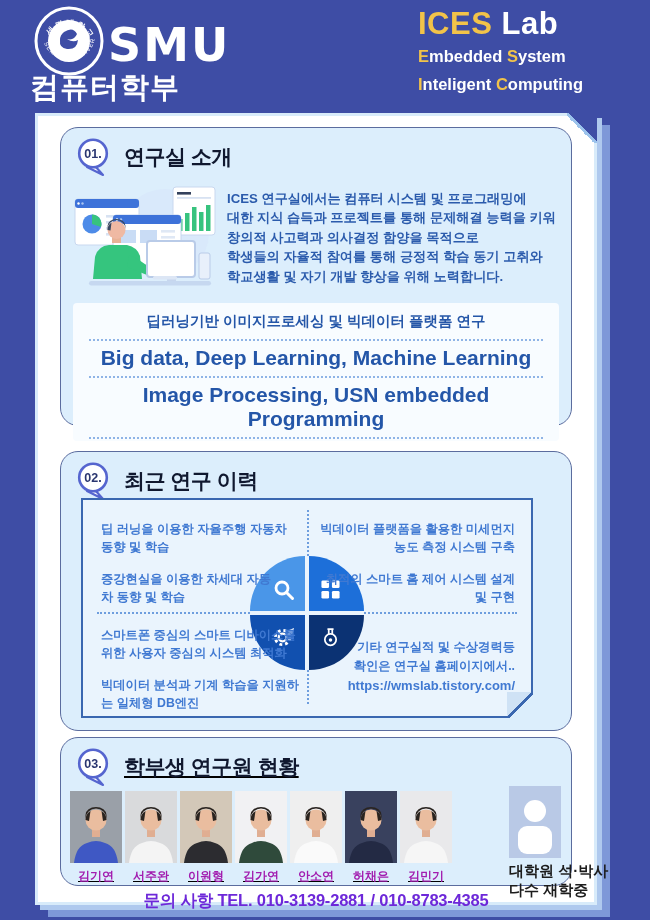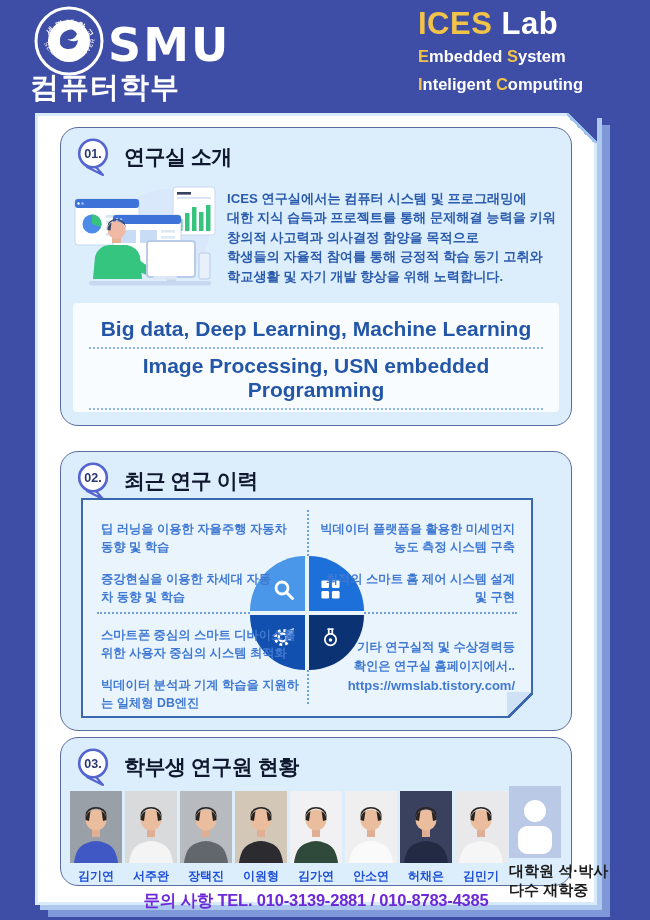--- a/index.html
+++ b/index.html
@@ -24,21 +24,21 @@
          border:3px solid #D8EBFA;box-sizing:border-box;
          box-shadow:5px 5px 0 #AFC9EE, 13px 12px 0 #7E98D8;}
   .paper-fold{position:absolute;top:-3px;right:-3px;width:30px;height:30px;
          background:linear-gradient(to bottom left,#3E4DA5 0 48%,#9CC3EC 48% 55%,#ffffff 55%);}
 
   
   .section{position:relative;margin:0 22px;background:#DCEEFC;border:1.6px solid #5B6C9E;
            border-radius:18px;box-sizing:border-box;}
   .sec1{margin-top:11px;height:299px;}
   .sec2{margin-top:25px;height:280px;}
-  .sec3{margin-top:6px;height:149px;}
+  .sec3{margin-top:6px;height:149px;text-decoration:underline;}
   .sec-head{display:flex;align-items:center;gap:10px;padding:9px 0 0 13px;}
   .sec-title{font-size:21px;font-weight:800;color:#10182F;letter-spacing:-.5px;}
   .badge{flex:none;}
 
   
   .sec1-body{display:flex;gap:4px;padding:4px 12px 0 6px;}
   .illus{width:156px;height:114px;flex:none;}
   .sec1-text{font-size:13.2px;font-weight:700;color:#2B5BAC;line-height:1.47;
              white-space:pre-line;padding-top:8px;}
   .research-box{margin:8px 12px 0 12px;background:#F8FCFF;border-radius:4px;padding:9px 16px 2px;}
@@ -72,21 +72,21 @@
   .q.tl svg{transform:translate(6px,6px);}
   .q.tr svg{transform:translate(-6px,6px);}
   .q.bl svg{transform:translate(6px,-6px);}
   .q.br svg{transform:translate(-6px,-6px);}
 
   
   .members{display:flex;gap:3px;padding:4px 9px 0;}
   .tile{width:52px;flex:none;}
   .photo{width:52px;height:72px;overflow:hidden;}
   .photo svg{display:block;}
-  .mname{text-align:center;font-size:12px;color:#1d4ed8;font-weight:600;padding-top:5px;white-space:nowrap;}
+  .mname{text-align:center;font-size:12px;color:#a21caf;font-weight:600;padding-top:5px;white-space:nowrap;}
   .gradname{text-align:center;font-size:15px;color:#1c1c1c;font-weight:600;line-height:1.2;padding-top:4px;white-space:nowrap;}
 
   
   .contact{text-align:center;font-size:16.5px;font-weight:700;color:#6d28d9;margin-top:4px;letter-spacing:-.2px;}
 </style>
 </head>
 <body>
 
 <div class="page">
 
@@ -183,20 +183,21 @@
           <rect x="22" y="100" width="122" height="4.5" rx="2.2" fill="#C6D8F0"></rect>
           <rect x="86" y="95" width="24" height="3.5" rx="1.5" fill="#DCE6F5"></rect>
         </svg>
         <div class="sec1-text">ICES 연구실에서는 컴퓨터 시스템 및 프로그래밍에
  대한 지식 습득과 프로젝트를 통해 문제해결 능력을 키워
 창의적 사고력과 의사결정 함양을 목적으로
  학생들의 자율적 참여를 통해 긍정적 학습 동기 고취와
 학교생활 및 자기 개발 향상을 위해 노력합니다.</div>
       </div>
       <div class="research-box">
+        <div class="r-ko">딥러닝기반 이미지프로세싱 및 빅데이터 플랫폼 연구</div>
         <div class="r-en">Big data, Deep Learning, Machine Learning</div>
         <div class="r-en">Image Processing, USN embedded Programming</div>
       </div>
     </div>
 
     <div class="section sec2">
       <div class="sec-head">
         <svg class="badge" width="40" height="40" viewBox="0 0 40 40">
           <path d="M21 29 L29 38 L13 30 Z" fill="#fff" stroke="#5565CF" stroke-width="2.2" stroke-linejoin="round"></path>
           <circle cx="19" cy="16.5" r="13.8" fill="#fff" stroke="#5565CF" stroke-width="2.6"></circle>
@@ -300,34 +301,20 @@
                 <path d="M4 72 q2 -17 13 -20 q4.5 -2 9 -2 q4.5 0 9 2 q11 3 13 20 z" fill="var(--shirt)"></path>
                 <circle cx="26" cy="29" r="10.5" fill="#EABD9F"></circle>
                 <path d="M15.5 28 a10.5 10.5 0 0 1 21 0 l0 -4 a10.5 8 0 0 0 -21 0 Z" fill="#2A2420"></path>
                 <path d="M15.5 29 a10.5 10.5 0 0 1 5 -9 l-1.5 10 Z" fill="#2A2420"></path>
                 <path d="M36.5 29 a10.5 10.5 0 0 0 -5 -9 l1.5 10 Z" fill="#2A2420"></path>
               </svg>
             </div>
             <div class="mname">서주완</div>
           </div>
 
-          <div class="tile">
-            <div class="photo" style="--bg: #b7babf; --shirt: #62676e;">
-              <svg width="52" height="72" viewBox="0 0 52 72">
-                <rect width="52" height="72" fill="var(--bg)"></rect>
-                <rect x="22" y="36" width="8" height="10" fill="#E0AE92"></rect>
-                <path d="M4 72 q2 -17 13 -20 q4.5 -2 9 -2 q4.5 0 9 2 q11 3 13 20 z" fill="var(--shirt)"></path>
-                <circle cx="26" cy="29" r="10.5" fill="#EABD9F"></circle>
-                <path d="M15.5 28 a10.5 10.5 0 0 1 21 0 l0 -4 a10.5 8 0 0 0 -21 0 Z" fill="#2A2420"></path>
-                <path d="M15.5 29 a10.5 10.5 0 0 1 5 -9 l-1.5 10 Z" fill="#2A2420"></path>
-                <path d="M36.5 29 a10.5 10.5 0 0 0 -5 -9 l1.5 10 Z" fill="#2A2420"></path>
-              </svg>
-            </div>
-            <div class="mname">장택진</div>
-          </div>
 
           <div class="tile">
             <div class="photo" style="--bg: #d3c8b8; --shirt: #2c2c30;">
               <svg width="52" height="72" viewBox="0 0 52 72">
                 <rect width="52" height="72" fill="var(--bg)"></rect>
                 <rect x="22" y="36" width="8" height="10" fill="#E0AE92"></rect>
                 <path d="M4 72 q2 -17 13 -20 q4.5 -2 9 -2 q4.5 0 9 2 q11 3 13 20 z" fill="var(--shirt)"></path>
                 <circle cx="26" cy="29" r="10.5" fill="#EABD9F"></circle>
                 <path d="M15.5 28 a10.5 10.5 0 0 1 21 0 l0 -4 a10.5 8 0 0 0 -21 0 Z" fill="#2A2420"></path>
                 <path d="M15.5 29 a10.5 10.5 0 0 1 5 -9 l-1.5 10 Z" fill="#2A2420"></path>

